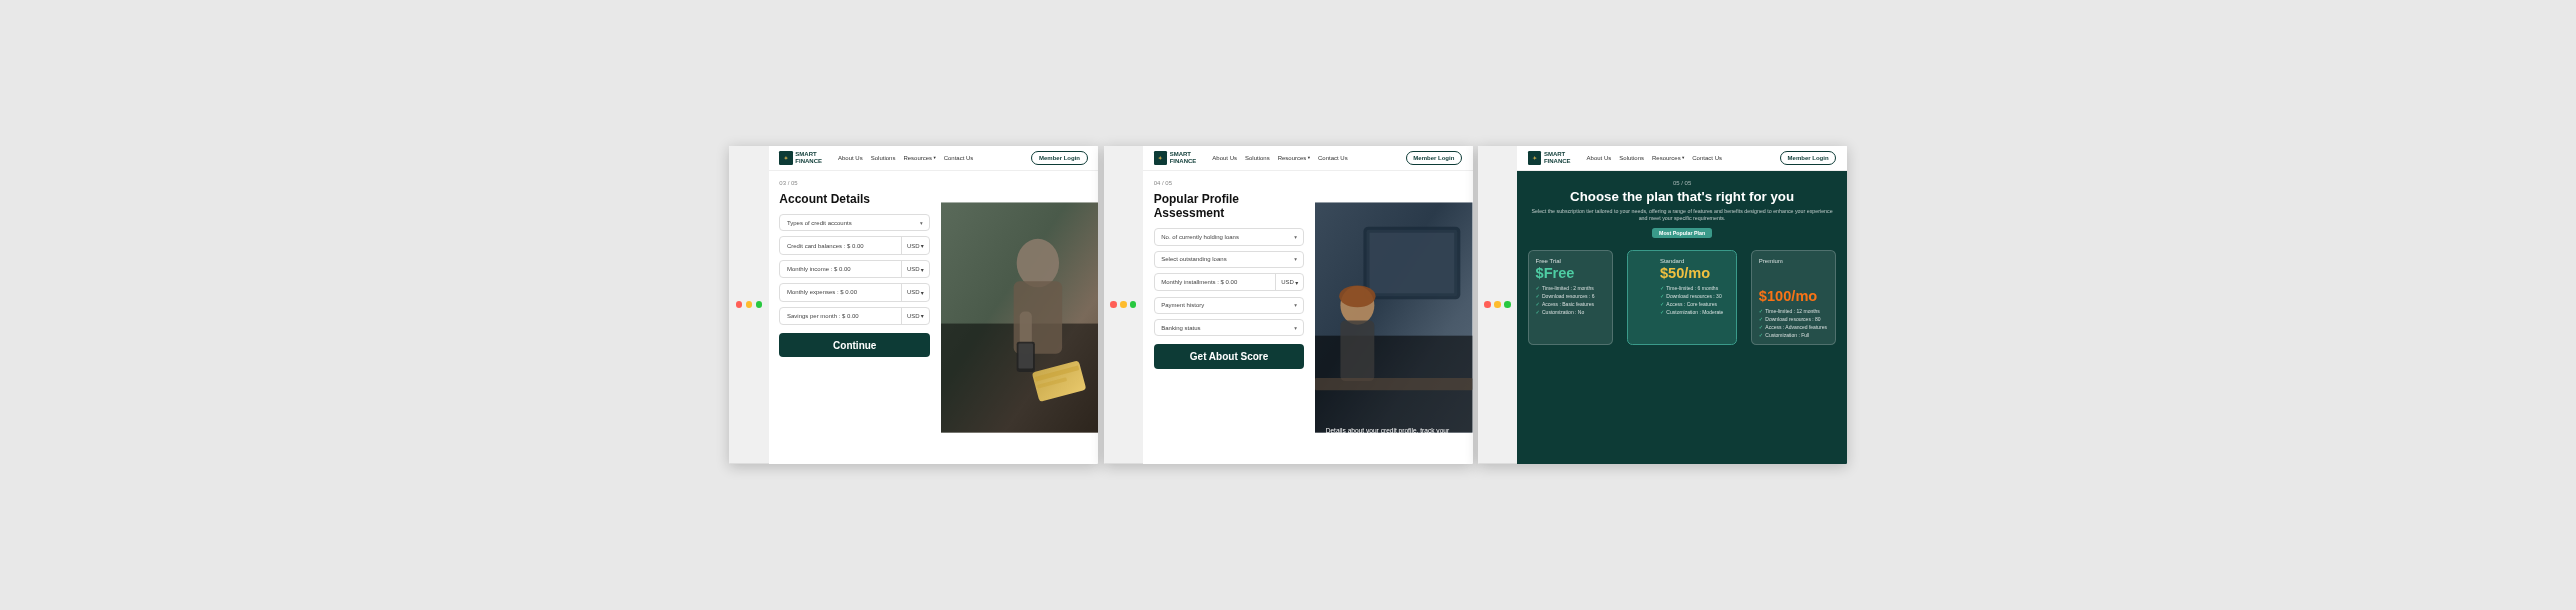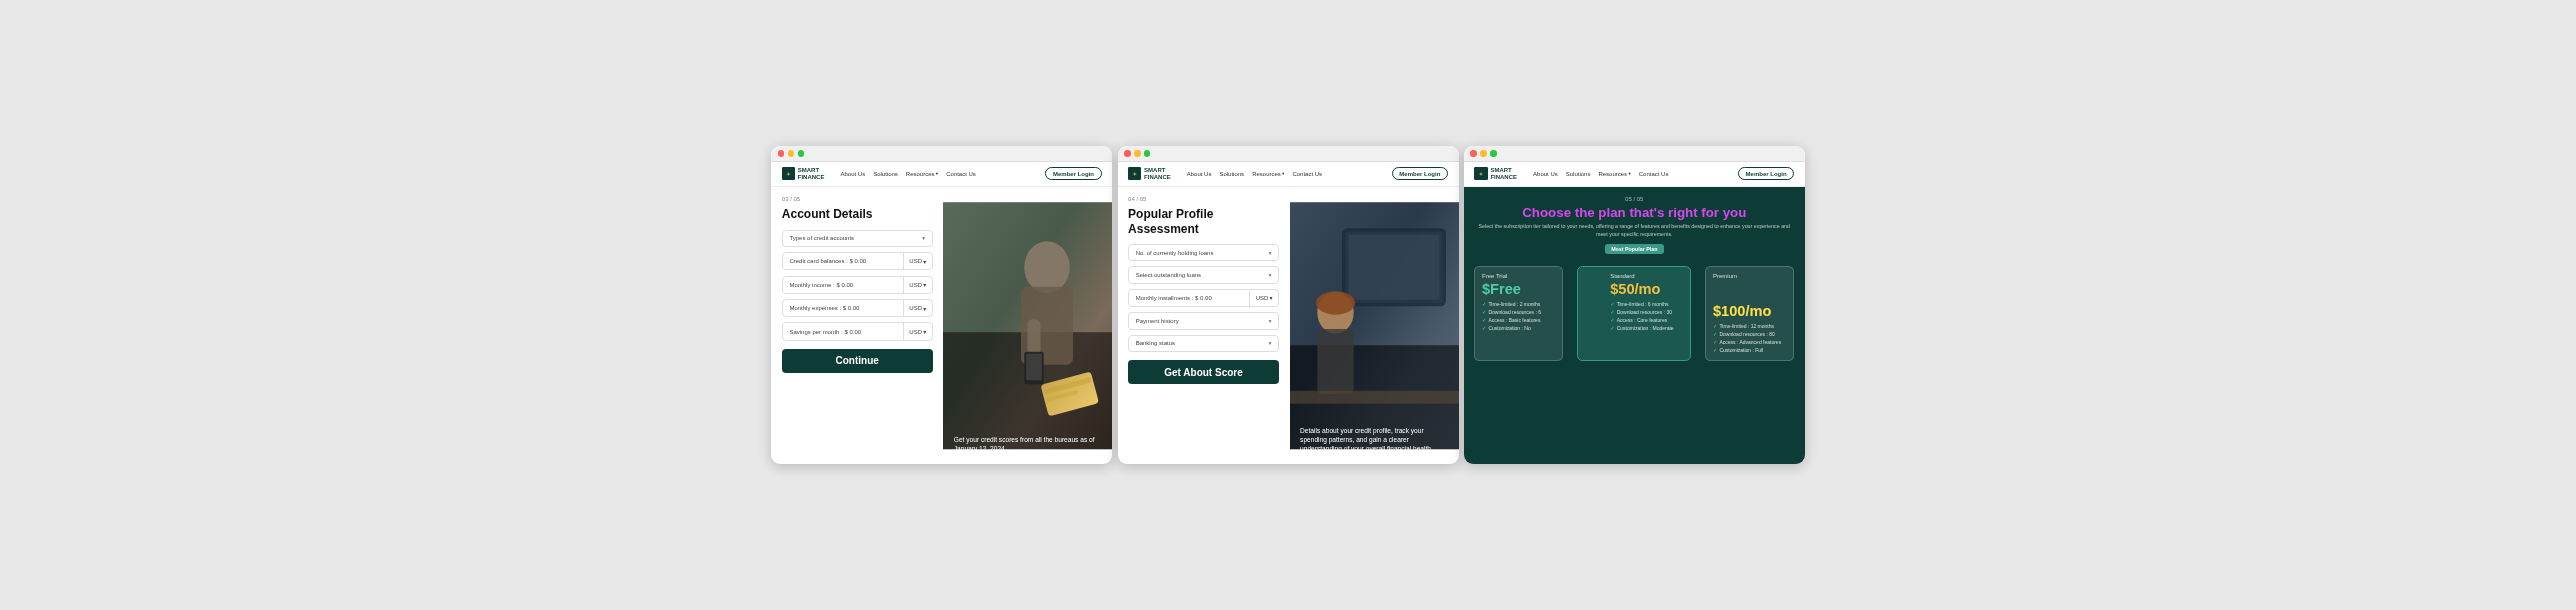--- a/index.html
+++ b/index.html
@@ -10,27 +10,27 @@
       padding: 5.3px;
       font-family: -apple-system, BlinkMacSystemFont, 'Segoe UI', sans-serif;
       min-height: 100vh;
       align-items: center;
       justify-content: center;
     }
 
     
     .browser-window {
       background: #fff;
-      border-radius: 9px;
+      border-radius: 1px;
       overflow: hidden;
       box-shadow: 0 2.7px 13.3px rgba(0,0,0,0.2);
-      width: 341px;
+      width: 369px;
       height: 318px;
       display: flex;
-      flex-direction: column;
+      flex-direction: row;
       flex-shrink: 0;
     }
 
     .browser-chrome {
       background: #f0f0f0;
       padding: 4px 6.6px;
       display: flex;
       align-items: center;
       gap: 3.3px;
       border-bottom: 0.7px solid #ddd;
@@ -221,21 +221,21 @@
     }
 
     .plans-step {
       font-size: 6px;
       color: rgba(255,255,255,0.6);
     }
 
     .plans-title {
       font-size: 13.3px;
       font-weight: 700;
-      color: #d946ef;
+      color: #ffffff;
       line-height: 1.2;
       margin: 2.7px 0;
     }
 
     .plans-subtitle {
       font-size: 5.3px;
       color: rgba(255,255,255,0.7);
       line-height: 1.4;
     }
 
@@ -277,21 +277,21 @@
     }
 
     .plan-price {
       font-size: 14.6px;
       font-weight: 700;
       margin: 1.3px 0;
     }
 
     .plan-price.free { color: #4ecca3; }
     .plan-price.standard { color: #f0c040; }
-    .plan-price.premium { color: #fde047; margin-top: 24px; }
+    .plan-price.premium { color: #f97316; margin-top: 24px; }
 
     .plan-features {
       list-style: none;
       margin-top: 4px;
       display: flex;
       flex-direction: column;
       gap: 2px;
     }
 
     .plan-feature {

